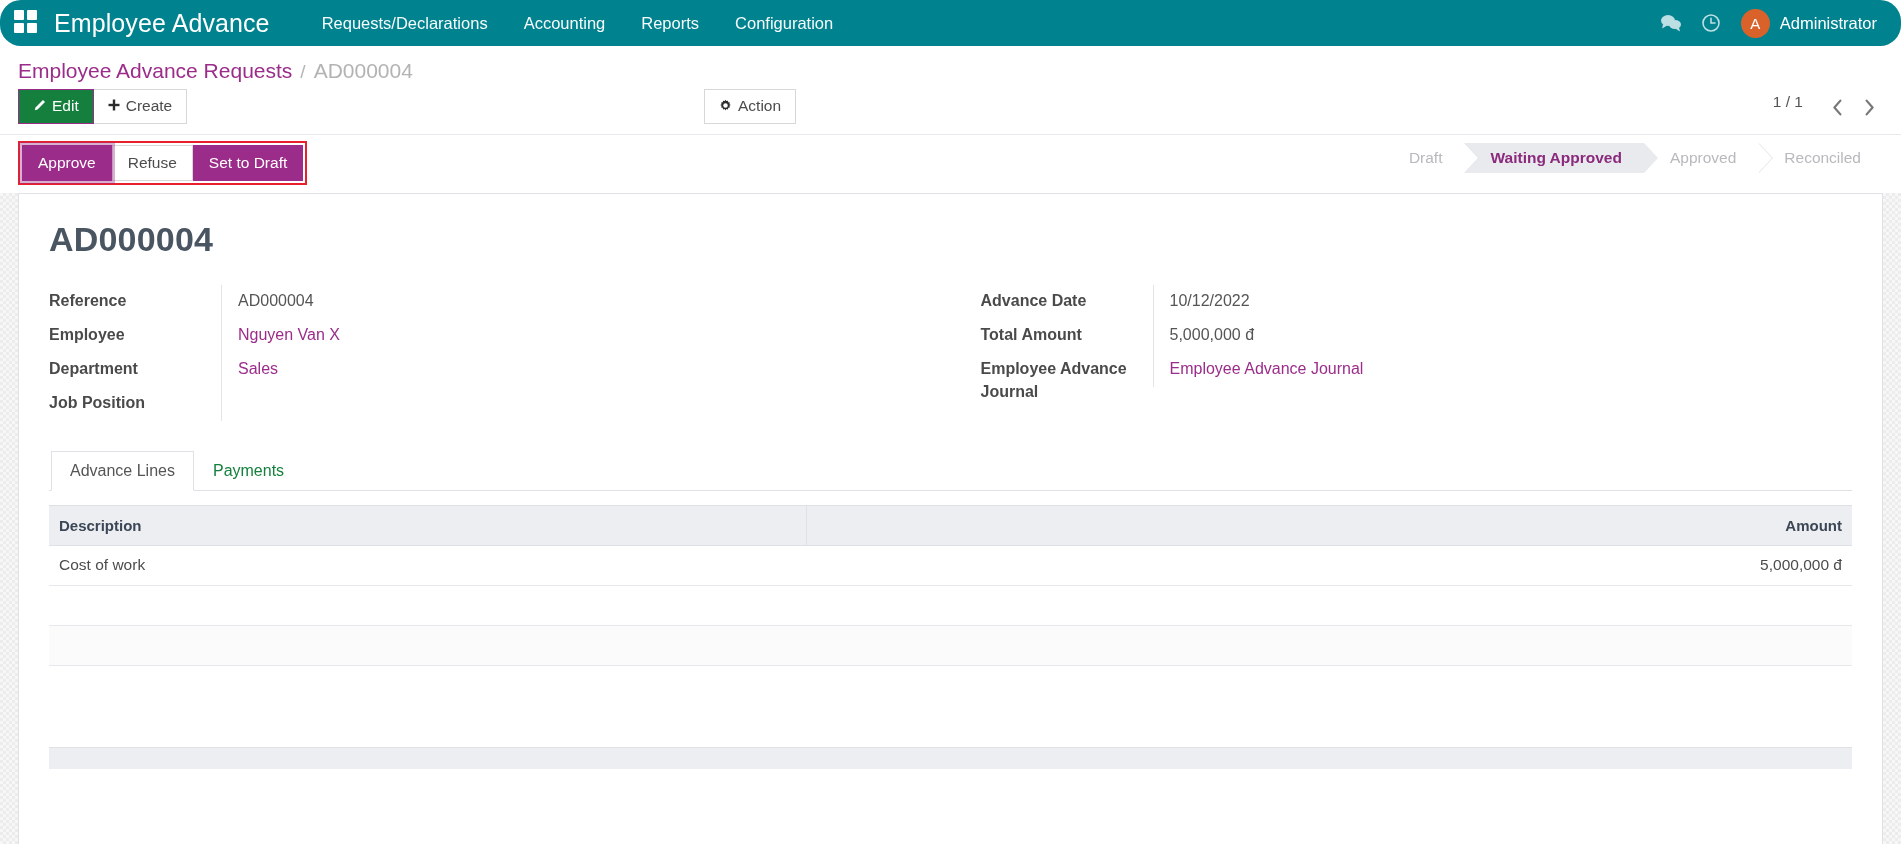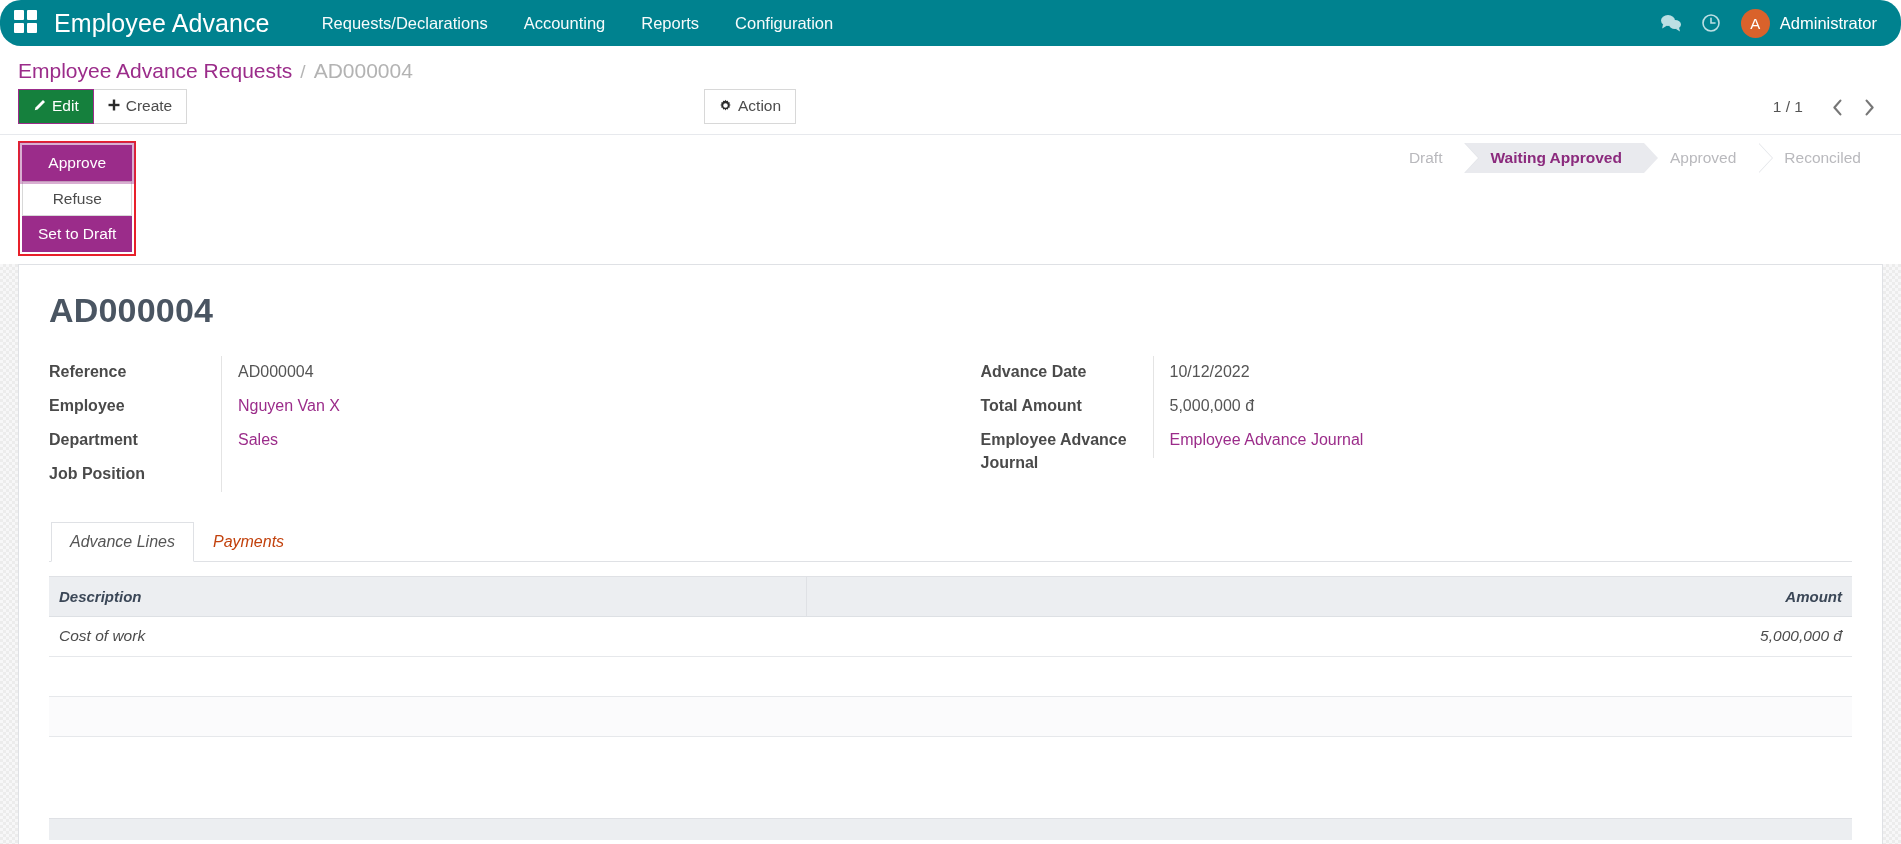--- a/index.html
+++ b/index.html
@@ -137,21 +137,20 @@
     position: absolute;
     left: 686px;
     top: 0;
   }
 
   .pager {
     position: absolute;
     right: 0;
     top: 4px;
     display: flex;
-    align-items: center;
     gap: 4px;
     color: #666666;
     font-size: 15.5px;
   }
   .pager-value { padding: 0 16px 0 0; color: #555; }
   .pager-btn {
     width: 28px; height: 28px;
     display: flex; align-items: center; justify-content: center;
     cursor: pointer;
     color: #777777;
@@ -167,21 +166,21 @@
     position: relative;
     min-height: 48px;
   }
 
   .btn-group-highlight {
     border: 2px solid #e8202a;
     padding: 2px;
     display: inline-flex;
     align-items: stretch;
   }
-  .btn-group { display: inline-flex; align-items: stretch; flex-direction: column; }
+  .btn-group { display: inline-flex; align-items: stretch; }
   .sb-btn {
     font-size: 15.5px;
     font-family: "Liberation Sans", sans-serif;
     padding: 6px 15px;
     border: 1px solid #9b2c8a;
     background: #9b2c8a;
     color: #ffffff;
     cursor: pointer;
     white-space: nowrap;
     line-height: 1.4;
@@ -300,30 +299,30 @@
     font-size: 16px;
     color: #555555;
     padding: 4px 0 4px 16px;
     border-left: 1px solid #e4e4e4;
     min-height: 34px;
     line-height: 1.45;
   }
   .field-value.link { color: #9b2c8a; cursor: pointer; }
 
   
-  .notebook { margin-top: 30px; font-style: italic; }
+  .notebook { margin-top: 30px; }
   .tabs {
     display: flex;
     border-bottom: 1px solid #dfe1e5;
     padding-left: 2px;
   }
   .tab {
     font-size: 16px;
     padding: 10px 18px;
-    color: #c2410c;
+    color: #15803d;
     cursor: pointer;
     border: 1px solid transparent;
     margin-bottom: -1px;
     background: transparent;
   }
   .tab.active {
     color: #555555;
     background: #ffffff;
     border-color: #dfe1e5 #dfe1e5 #ffffff #dfe1e5;
   }

